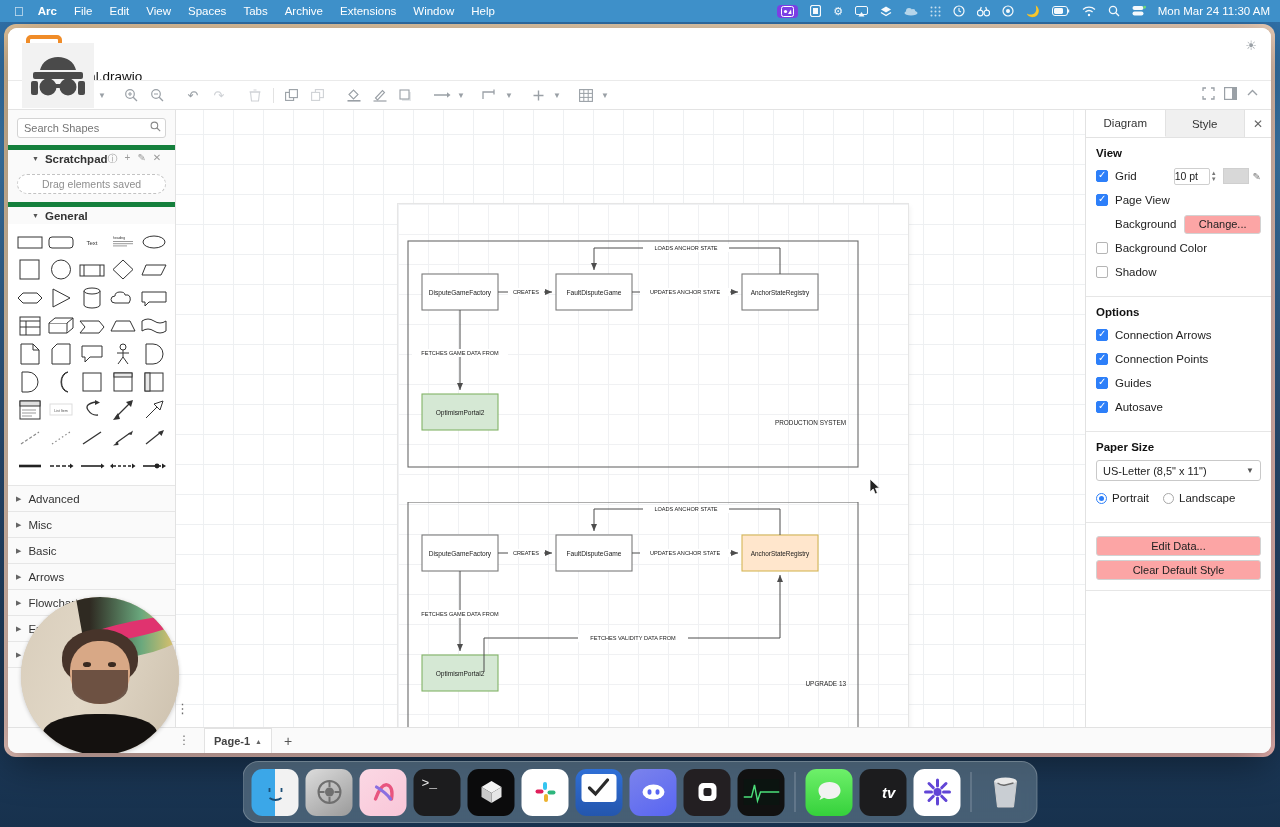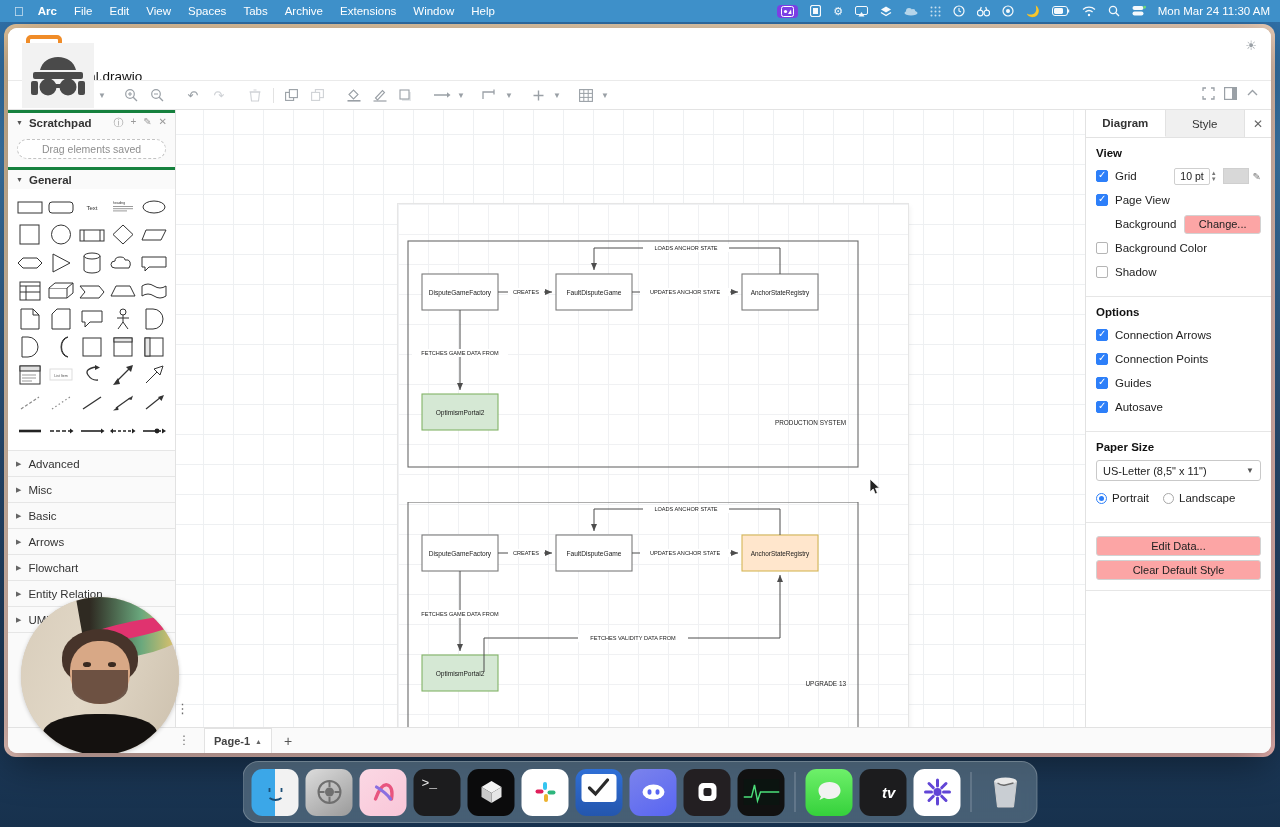--- a/index.html
+++ b/index.html
@@ -85,22 +85,22 @@
   #shapepanel { width:168px; flex:none; border-right:1px solid #e2e2e2; background:#fafafa;
                 display:flex; flex-direction:column; min-height:0; position:relative; }
   #searchrow { padding:8px 9px 7px 9px; background:#fafafa; }
   #searchbox { position:relative; }
   #searchbox input {
     width:100%; height:20px; border:1px solid #d4d4d4; border-radius:3px;
     font-size:11px; padding:0 20px 0 6px; color:#555; background:#fff;
     font-family:"Liberation Sans",sans-serif;
   }
   #searchbox .sicon { position:absolute; right:5px; top:3px; color:#8a8a8a; font-size:11px; }
-  .sect-head { display:flex; align-items:center; height:22px; padding:0 8px;
-               font-size:11.5px; color:#333; border-top:3px solid #15803d; background:#fafafa; }
+  .sect-head { display:flex; align-items:center; height:22px; padding:0 24px;
+               font-size:11.5px; color:#333; border-top:5px solid #15803d; background:#fafafa; }
   .sect-head .tri { font-size:7px; color:#555; margin-right:6px; }
   .sect-head .title { font-weight:bold; }
   .sect-head .acts { margin-left:auto; display:flex; gap:7px; color:#9a9a9a; font-size:10px; }
   #scratch-drop {
     margin:7px 9px 8px 9px; height:20px; border:1px dashed #c3c3c3; border-radius:11px;
     display:flex; align-items:center; justify-content:center; font-size:10.5px; color:#8e8e8e;
     background:#fff;
   }
   #general-grid { background:#fff; padding:6px 6px 7px 6px; display:grid;
                   grid-template-columns:repeat(5,1fr); gap:4px 0; border-bottom:1px solid #e6e6e6;}
@@ -176,34 +176,34 @@
     border:1px solid #e2e2e2; border-bottom:none; height:26px; padding:0 9px; font-weight:bold; }
   #pagebar .ptab .car { font-size:7px; font-weight:normal; color:#666; }
   #pagebar .addp { margin-left:12px; color:#555; font-size:14px; }
 
   
   #fmtpanel { width:186px; flex:none; border-left:1px solid #e2e2e2; background:#fff;
               font-size:11.5px; color:#222; display:flex; flex-direction:column; }
   #fmttabs { display:flex; height:28px; border-bottom:1px solid #e2e2e2; }
   #fmttabs .ftab { flex:1; display:flex; align-items:center; justify-content:center;
     font-size:11.5px; background:#f0f0f0; border-right:1px solid #e2e2e2; color:#333; }
-  #fmttabs .ftab.active { background:#fff; font-weight:bold; border-bottom:1px solid #fff; }
+  #fmttabs .ftab.active { background:#fff; font-weight:normal; border-bottom:1px solid #fff; }
   #fmttabs .fclose { width:26px; display:flex; align-items:center; justify-content:center;
     color:#666; font-size:12px; }
   .fsec { padding:9px 10px 10px 10px; border-bottom:1px solid #e6e6e6; }
   .fsec h4 { font-size:11.5px; font-weight:bold; margin-bottom:7px; color:#111; }
   .frow { display:flex; align-items:center; min-height:20px; margin-bottom:4px; }
   .cb { width:12px; height:12px; border:1px solid #b5b5b5; border-radius:2px; background:#fff;
         margin-right:7px; flex:none; position:relative; }
   .cb.on { background:#2d7ff9; border-color:#2d7ff9; }
   .cb.on:after { content:"✓"; position:absolute; left:1px; top:-2px; color:#fff; font-size:10px; }
   .frow .lbl { color:#222; }
   .spin { margin-left:auto; display:flex; align-items:center; }
   .spin input { width:36px; height:17px; border:1px solid #cfcfcf; border-radius:2px;
-    font-size:10.5px; text-align:right; padding-right:5px; color:#222;
+    font-size:10.5px; text-align:right; padding-right:11px; color:#222;
     font-family:"Liberation Sans",sans-serif; }
   .spin .arrows { display:flex; flex-direction:column; font-size:6px; color:#777;
     margin-left:1px; line-height:1; }
   .swatch { width:26px; height:16px; background:#d8d8d8; border:1px solid #cfcfcf; margin-left:6px; }
   .pencil { color:#7a7a7a; font-size:10px; margin-left:4px; }
   .btnish { border:1px solid #d2d2d2; border-radius:3px; background:#fca5a5; height:19px;
     display:flex; align-items:center; justify-content:center; font-size:11px; color:#222; }
   .frow .bglabel { color:#222; margin-left:19px; }
   .selectish { width:100%; height:21px; border:1px solid #c9c9c9; border-radius:3px; background:#fff;
     display:flex; align-items:center; padding:0 6px; font-size:11px; color:#222; }
@@ -481,20 +481,31 @@
         <svg width="13" height="11" viewBox="0 0 13 11">
             <path d="M2 7 L6.5 2.6 L11 7" fill="none" stroke="#9aa0a6" stroke-width="1.4"></path>
           </svg>
       </span>
     </span>
   </div>
 
   <div id="appbody">
 
     <div id="shapepanel">
+      <div id="searchrow">
+        <div id="searchbox">
+          <input type="text" placeholder="Search Shapes" style="">
+          <span class="sicon">
+            <svg width="11" height="11" viewBox="0 0 11 11">
+                <circle cx="4.4" cy="4.4" r="3.3" fill="none" stroke="#8a8a8a" stroke-width="1.1"></circle>
+                <path d="M7 7 L10.2 10.2" stroke="#8a8a8a" stroke-width="1.1"></path>
+              </svg>
+          </span>
+        </div>
+      </div>
 
       <div class="sect-head">
         <span class="tri">▼</span>
         <span class="title">Scratchpad</span>
         <span class="acts">
           <span>ⓘ</span>
           <span>+</span>
           <span>✎</span>
           <span>✕</span>
         </span>

